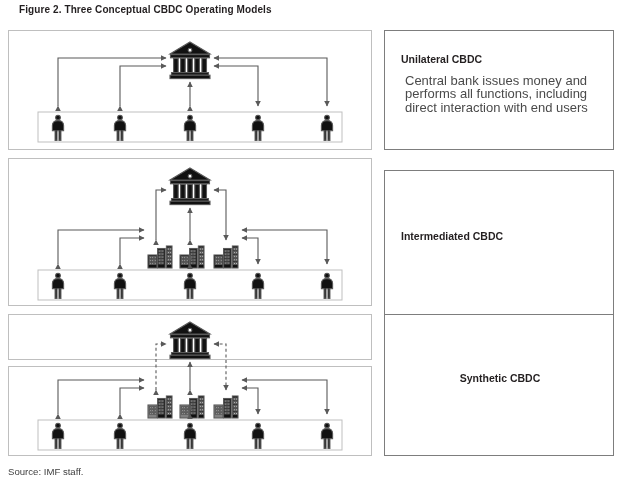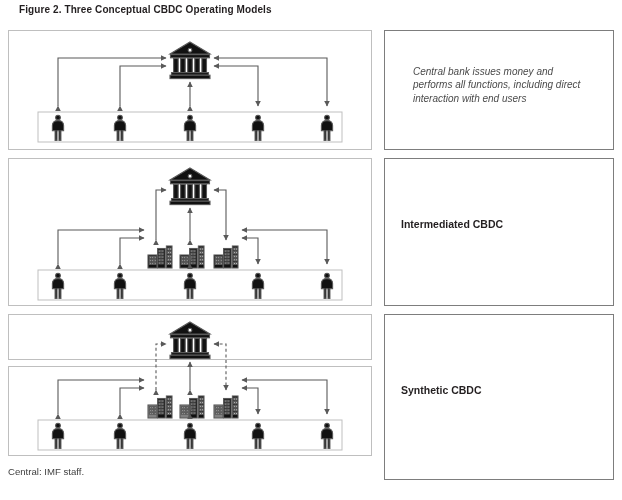--- a/index.html
+++ b/index.html
@@ -67,47 +67,46 @@
   .desc-card {
     position: absolute;
     left: 0;
     width: 230px;
     border: 1px solid #7d7d7d;
     box-sizing: border-box;
     background: #ffffff;
     padding: 0 16px;
   }
   #desc-unilateral   { top: 0;   height: 120px; }
-  #desc-intermediated{ top: 128px; height: 148px; }
-  #desc-synthetic    { top: 284px; height: 166px; }
+  #desc-intermediated{ top: 140px; height: 148px; }
+  #desc-synthetic    { top: 284px; height: 142px; text-align: center; }
 
   .desc-inner {
     position: absolute;
     left: 16px;
     right: 14px;
     top: 50%;
     transform: translateY(-50%);
   }
   #desc-unilateral .desc-inner { top: 46%; }
   #desc-intermediated .desc-inner { top: 47%; }
   #desc-synthetic .desc-inner { top: 48%; }
 
   .desc-title {
     font-size: 10.5px;
     font-weight: bold;
     color: #231f20;
     margin: 0 0 9px 0;
   }
   .desc-body {
-    font-size: 10px;
+    font-size: 13px;
     line-height: 13.2px;
     color: #4a4a4a;
-    margin: 12px;
+    margin: 4px;
     white-space: pre-line;
-    font-style: italic;
   }
 
   
   .footer {
     position: absolute;
     left: 8px;
     top: 466px;
     font-size: 9.6px;
     line-height: 12.4px;
     color: #3f3f3f;
@@ -302,32 +301,33 @@
       <path d="M234,358 L250,358 L250,384" marker-start="url(#ahR)" marker-end="url(#ahD)"></path>
       <path d="M234,350 L319,350 L319,384" marker-start="url(#ahR)" marker-end="url(#ahD)"></path>
     </g>
   </svg>
 </div>
 
 <div class="desc-col">
 
   <div class="desc-card" id="desc-unilateral">
     <div class="desc-inner">
+      <div class="desc-title">Unilateral CBDC</div>
       <div class="desc-body">Central bank issues money and performs all functions, including direct interaction with end users</div>
     </div>
   </div>
 
   <div class="desc-card" id="desc-intermediated">
     <div class="desc-inner">
       <div class="desc-title">Intermediated CBDC</div>
     </div>
   </div>
 
   <div class="desc-card" id="desc-synthetic">
     <div class="desc-inner">
       <div class="desc-title">Synthetic CBDC</div>
     </div>
   </div>
 </div>
 
 <div class="footer">
-  <div>Central: IMF staff.</div>
+  <div>Source: IMF staff.</div>
 </div>
 
 </body></html>

